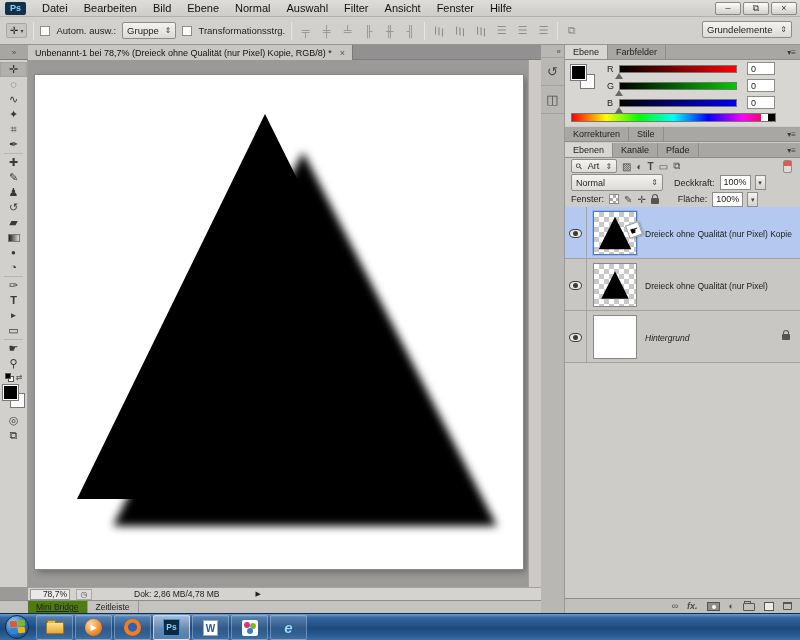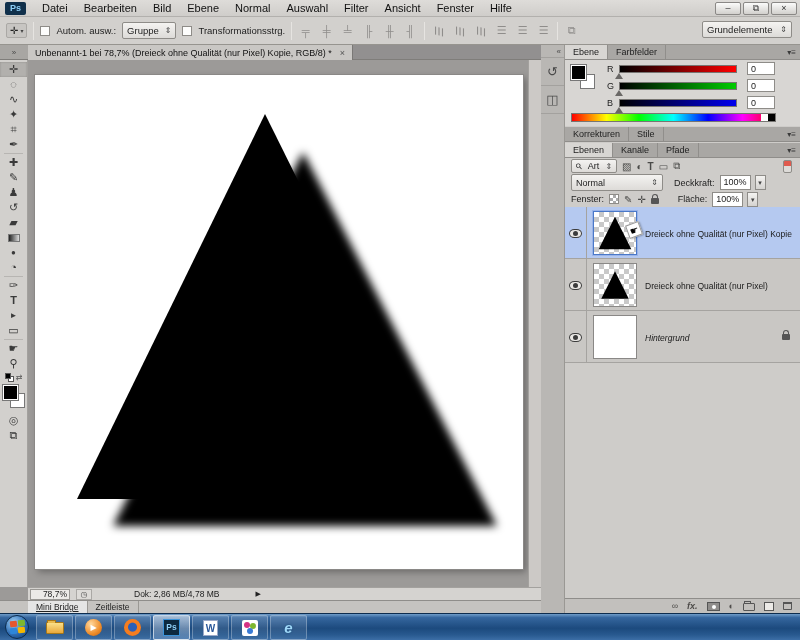--- a/index.html
+++ b/index.html
@@ -85,21 +85,21 @@
   .zoombox { width:40px; height:11px; background:#eceae7; border:1px solid #9a9894;
     text-align:right; padding-right:2px; line-height:9px; }
   .sb-ico { width:16px; height:11px; border:1px solid #aaa8a5; background:#dddbd8;
     text-align:center; line-height:10px; font-size:8px; color:#555; }
   #docinfo { margin-left:36px; }
   .sb-play { font-size:7px; margin-left:30px; color:#222; }
   #bottomtabs { position:absolute; left:0; top:600px; width:541px; height:13px;
     background:#c5c3c0; border-top:1px solid #8f8d8a; display:flex; padding-left:28px; }
   .btab { height:13px; padding:0 8px; font-size:8.5px; line-height:13px; color:#222;
     border-right:1px solid #9a9894; }
-  .btab.active { background:#e5e5e5;text-decoration:underline; }
+  .btab.active { background:#4d7c0f;text-decoration:underline; }
 
   
   #panels { position:absolute; left:541px; top:45px; width:259px; height:568px; background:#b9b7b4; }
   #dock { position:absolute; left:0; top:0; width:24px; height:100%;
     background:#b9b7b4; border-right:1px solid #9a9894; }
   #dock .dhead { height:13px; text-align:right; padding-right:3px; font-size:8px;
     color:#4a4a4a; line-height:13px; border-bottom:1px solid #a3a19e; }
   .dock-btn { width:100%; height:28px; text-align:center; line-height:28px;
     font-size:13px; color:#4a4a4a; border-bottom:1px solid #a3a19e; }
   #pmain { position:absolute; left:24px; top:0; width:235px; height:568px; background:#cecccA; background-color:#ceccc9; }

